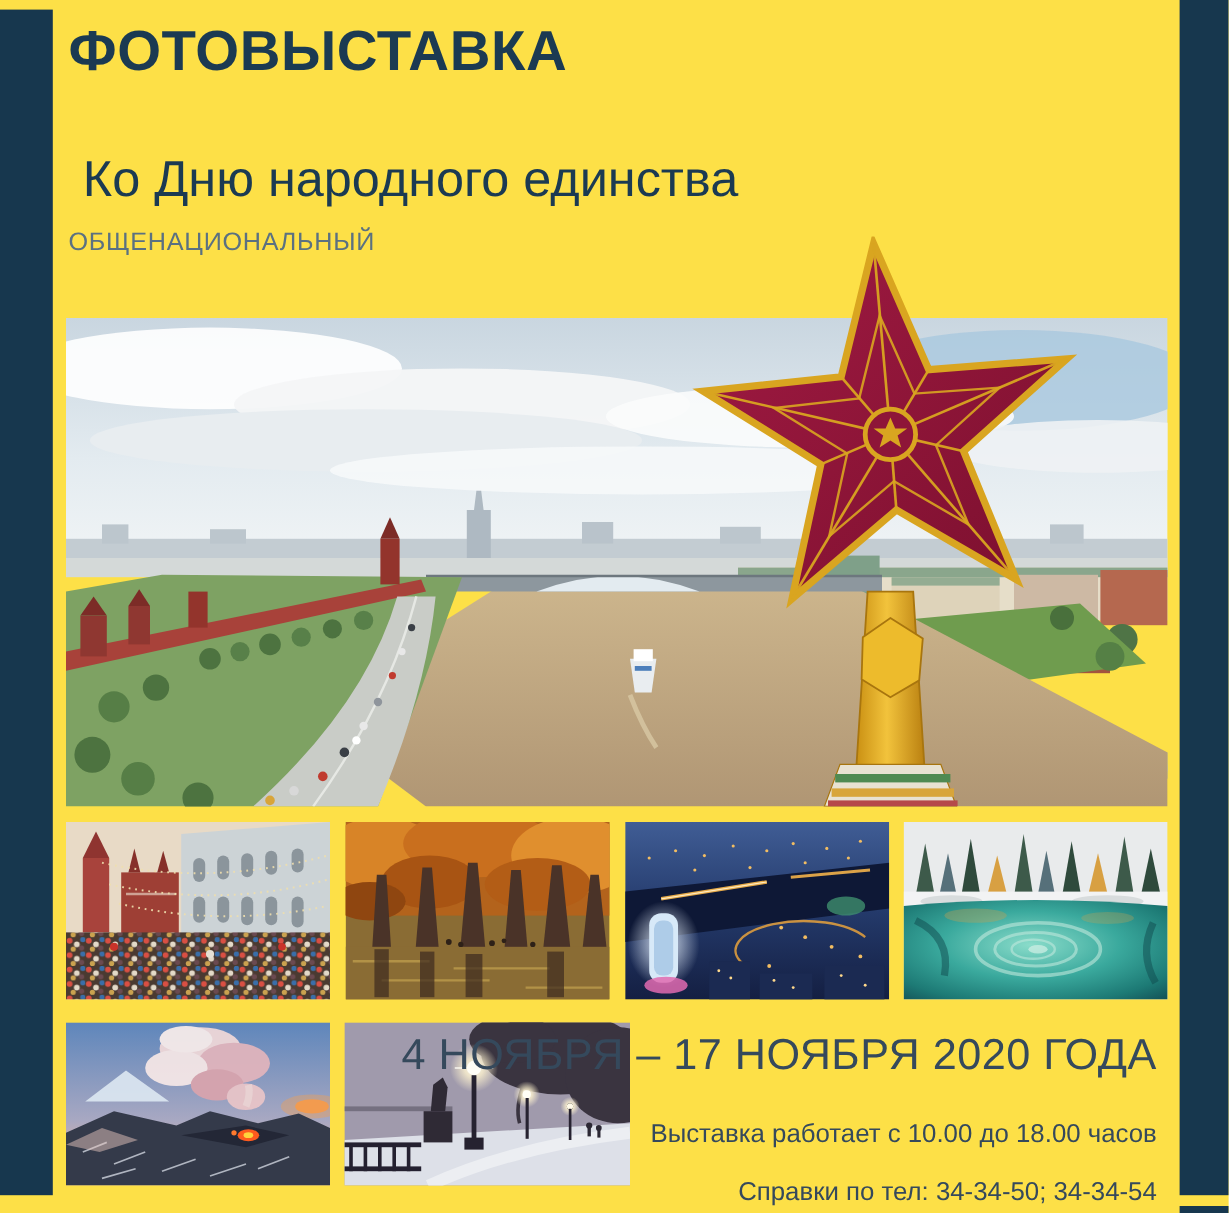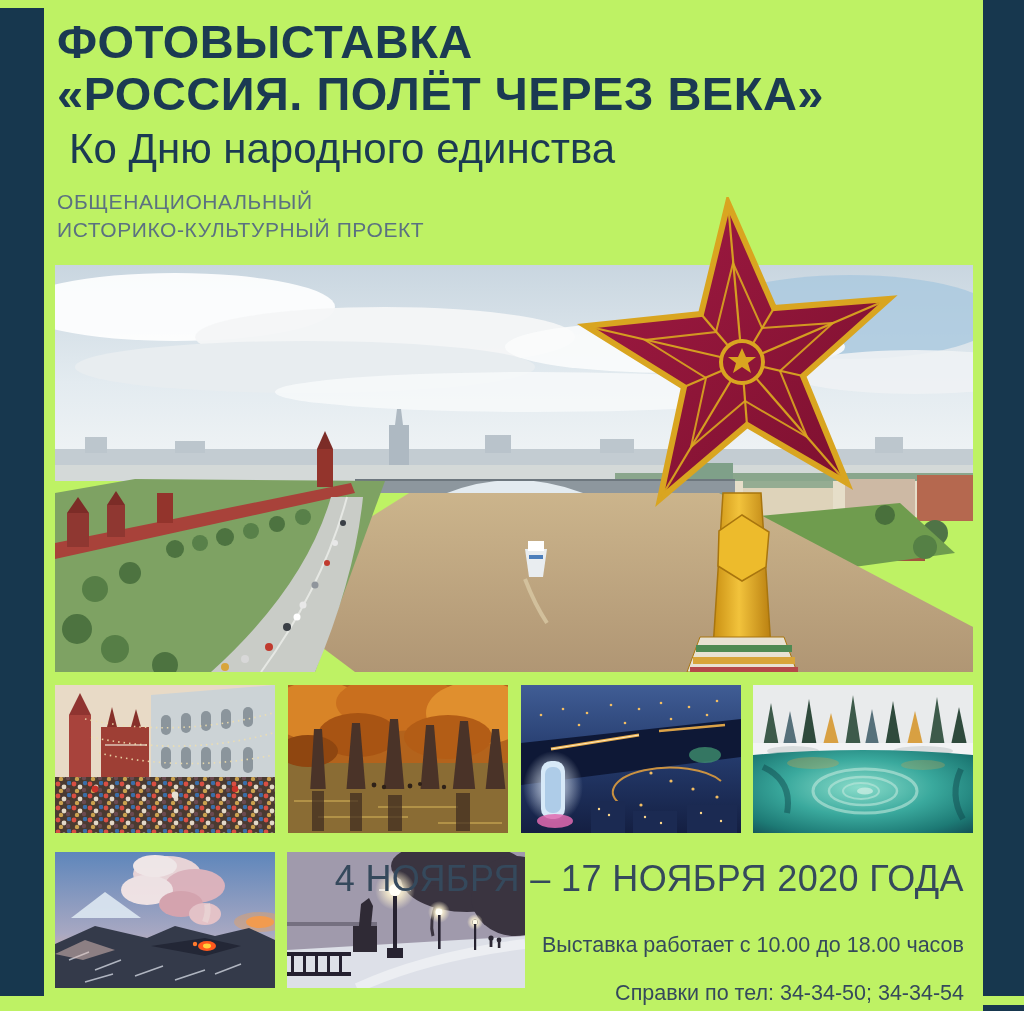--- a/index.html
+++ b/index.html
@@ -1,17 +1,17 @@
 <!DOCTYPE html>
 <html><head>
 <meta charset="utf-8">
 <style>
   html,body{margin:0;padding:0;background:#ffffff;}
   .poster{
-    position:relative;width:1024px;height:1011px;background:#bef264;overflow:hidden;
+    position:relative;width:1024px;height:1011px;background:#fde047;overflow:hidden;
     font-family:"Liberation Sans","DejaVu Sans",sans-serif;
   }
   .bar{position:absolute;background:#17374e;}
   .bar-left{left:0;top:8px;width:44px;height:988px;}
   .bar-right{left:983px;top:0;width:41px;height:996px;}
   .bar-right-foot{left:983px;top:1005px;width:41px;height:6px;}
 
   .title{
     position:absolute;left:57px;top:16px;width:900px;
     color:#1b3a52;font-size:47px;font-weight:bold;line-height:52px;letter-spacing:.5px;
@@ -44,26 +44,24 @@
 <body>
 
 <div class="poster">
 
   <div class="bar bar-left"></div>
   <div class="bar bar-right"></div>
   <div class="bar bar-right-foot"></div>
 
   <div class="title">
     <div>ФОТОВЫСТАВКА</div>
-    <div>«РОССИЯ. ПОЛЁТ ЧЕРЕЗ ВЕКА»</div>
   </div>
   <div class="subtitle">Ко Дню народного единства</div>
   <div class="project">
     <div>ОБЩЕНАЦИОНАЛЬНЫЙ</div>
-    <div>ИСТОРИКО-КУЛЬТУРНЫЙ ПРОЕКТ</div>
   </div>
 
   <div class="main-photo">
     <svg width="918" height="475" viewBox="0 0 918 475">
       <defs>
         <clipPath id="photoClip">
             <rect x="0" y="68" width="918" height="407"></rect>
           </clipPath>
         <linearGradient id="sky" x1="0" y1="0" x2="0" y2="1">
           <stop offset="0" stop-color="#c9d6e0"></stop>

